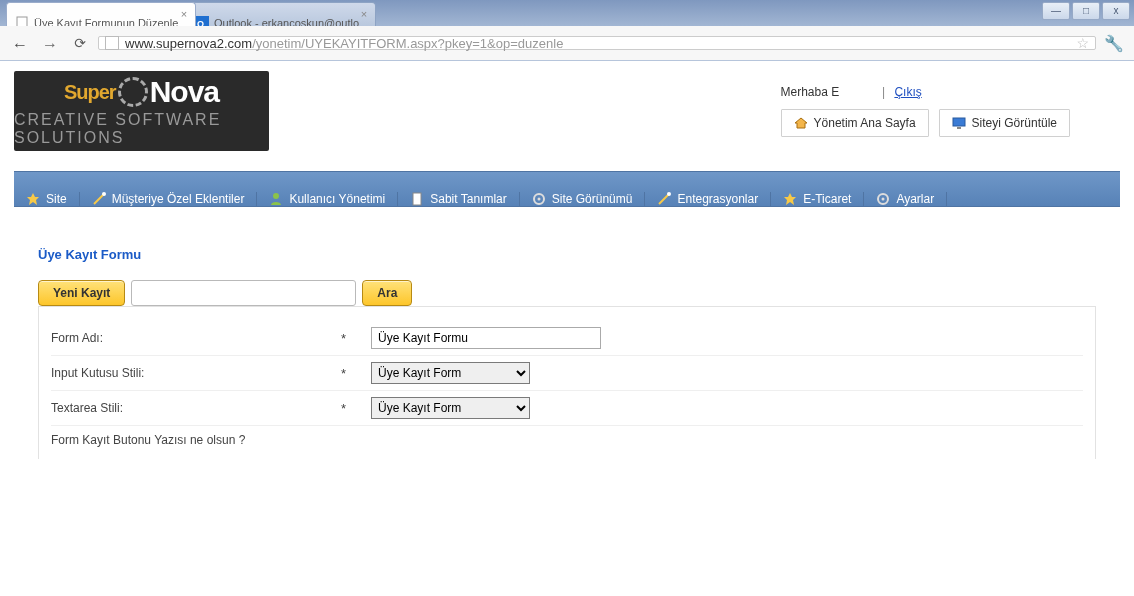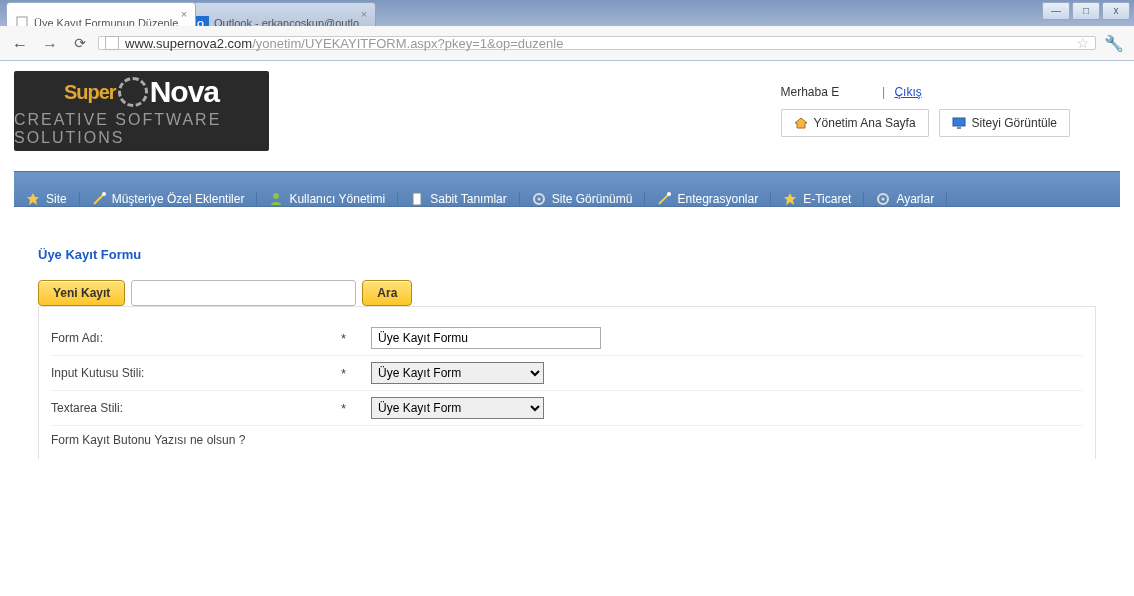--- a/index.html
+++ b/index.html
@@ -280,21 +280,21 @@
     border: 1px solid #aaa;
     padding: 0 6px;
     font-size: 12px;
   }
   .form-row select {
     height: 22px;
     border: 1px solid #7a7a7a;
     background: #efefef;
     padding: 0 2px;
     font-size: 12px;
-    width: 173px;
+    width: 159px;
   }
   .w230 { width: 230px; }
   .w160 { width: 158px; }
 </style>
 </head>
 <body>
 
 <div class="browser-chrome">
   <div class="tabs-row">
     <div class="browser-tab active">

